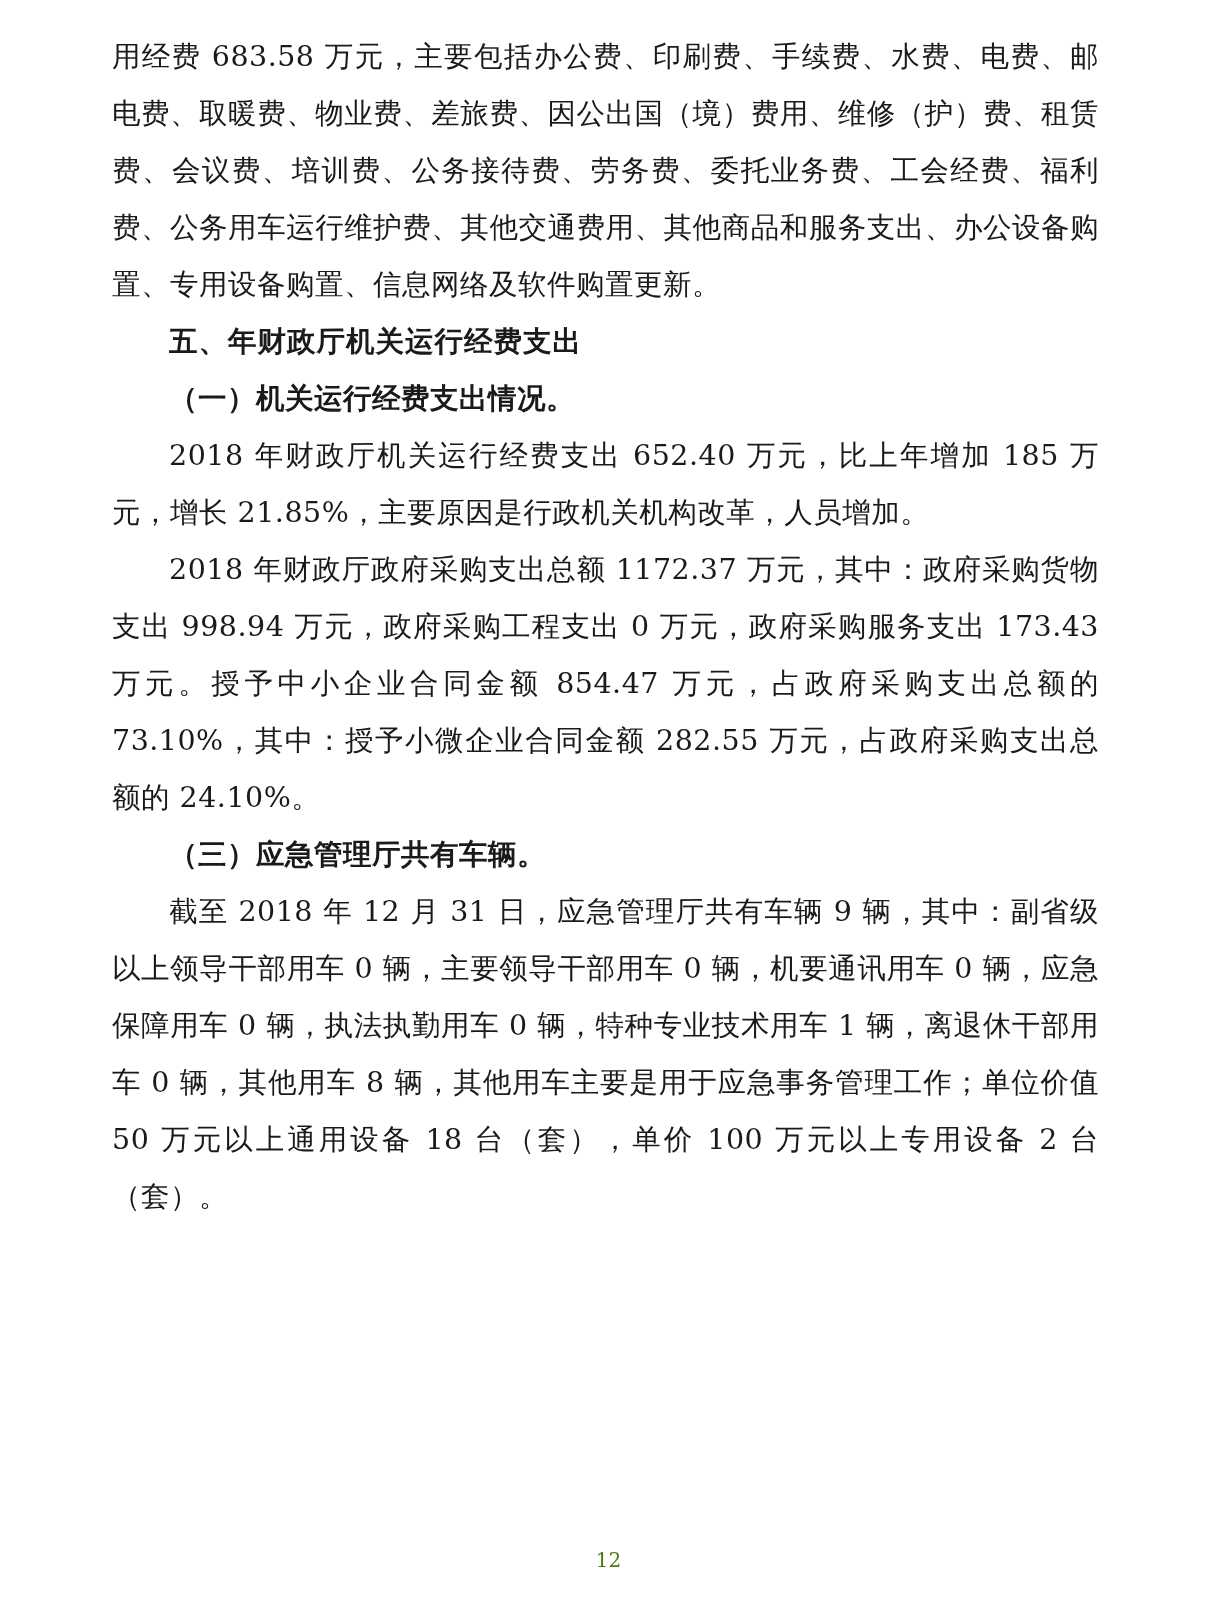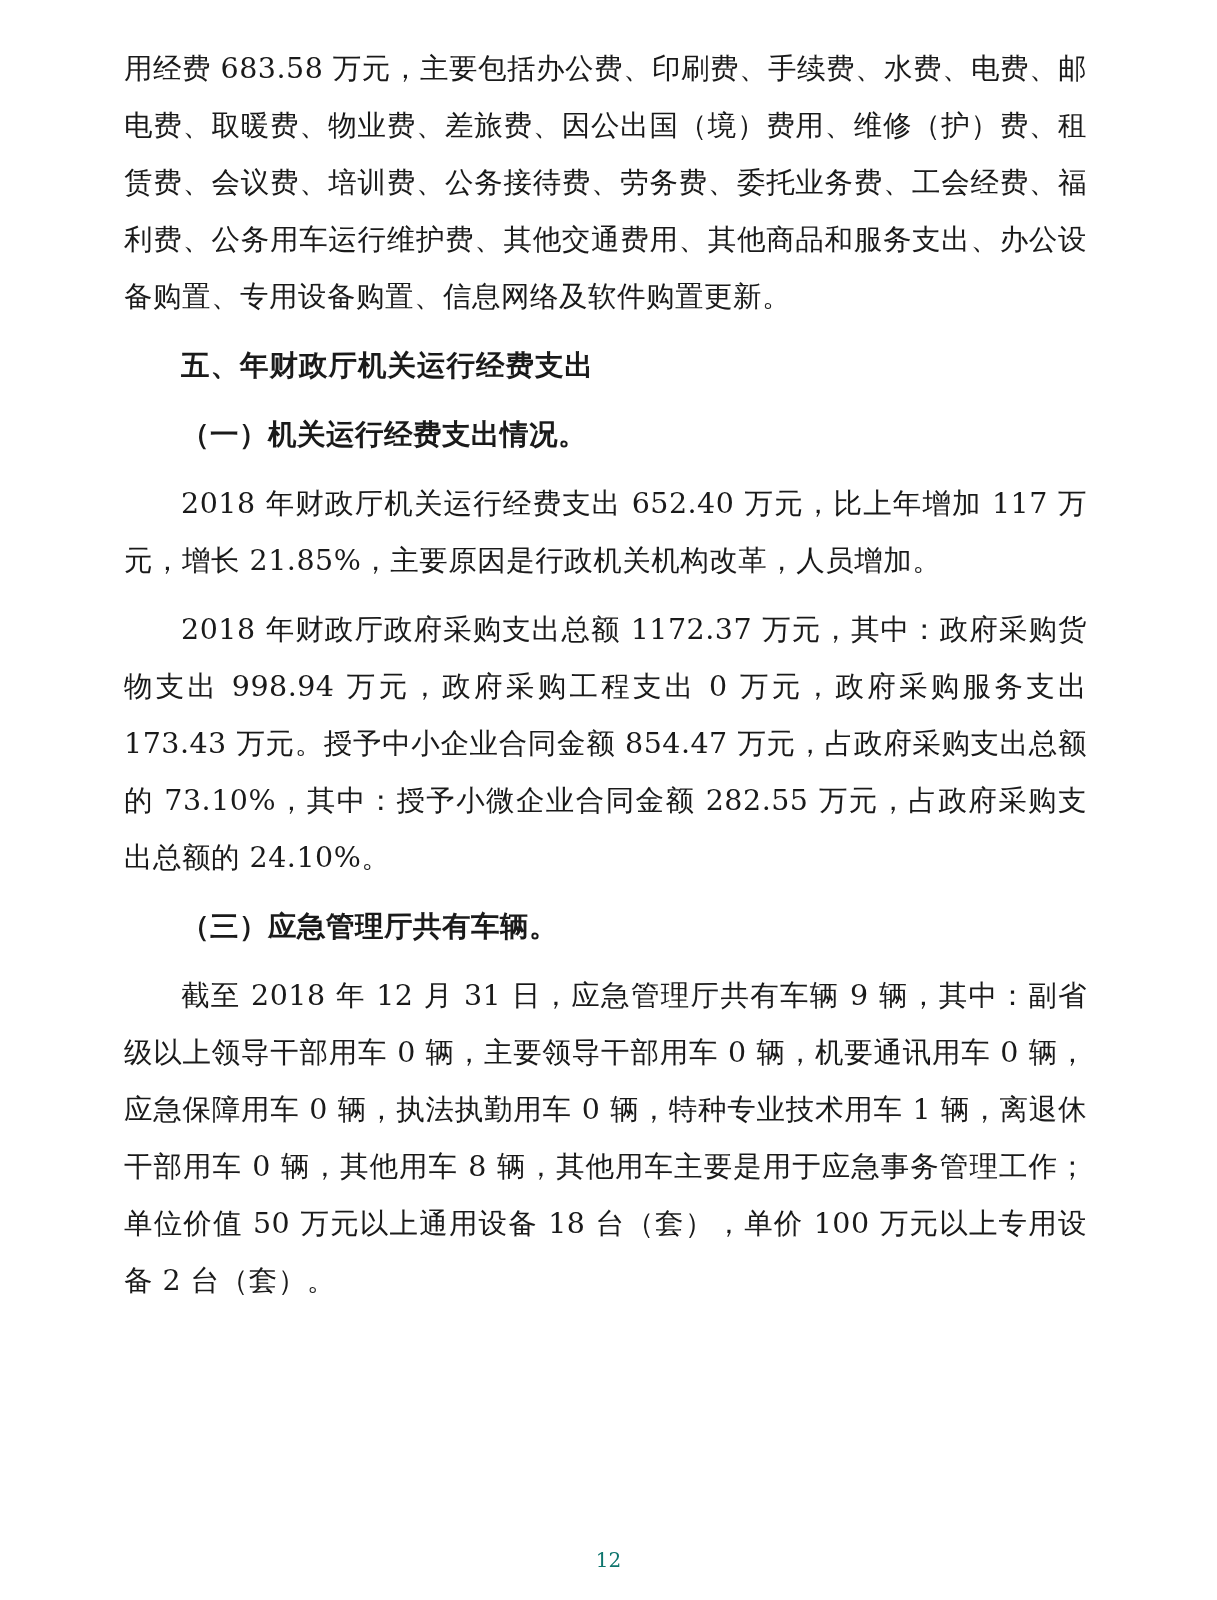--- a/index.html
+++ b/index.html
@@ -25,21 +25,21 @@
     padding: 28px 118px 0 112px;
   }
   .doc-body {
     font-size: 28.5px;
     line-height: 57px;
     text-align: justify;
     text-justify: inter-ideograph;
     letter-spacing: 0.5px;
   }
   p {
-    margin: 12px;
+    margin: 0;
   }
   .para {
     text-indent: 2em;
   }
   .para-cont {
     text-indent: 0;
   }
   .heading {
     font-weight: bold;
     text-indent: 2em;
@@ -51,36 +51,36 @@
     letter-spacing: 0.5px;
   }
   .page-number {
     position: absolute;
     bottom: 28px;
     left: 0;
     width: 1217px;
     text-align: center;
     font-size: 20px;
     font-family: "DejaVu Serif", "Liberation Serif", serif;
-    color: #0f766e;
+    color: #4d7c0f;
   }
 </style>
 </head>
 <body>
 
 <div class="page">
   <div class="doc-body">
 
     <p class="para-cont">用经费 683.58 万元，主要包括办公费、印刷费、手续费、水费、电费、邮电费、取暖费、物业费、差旅费、因公出国（境）费用、维修（护）费、租赁费、会议费、培训费、公务接待费、劳务费、委托业务费、工会经费、福利费、公务用车运行维护费、其他交通费用、其他商品和服务支出、办公设备购置、专用设备购置、信息网络及软件购置更新。</p>
 
     <p class="heading">五、年财政厅机关运行经费支出</p>
 
     <p class="subheading">（一）机关运行经费支出情况。</p>
 
-    <p class="para">2018 年财政厅机关运行经费支出 652.40 万元，比上年增加 117 万元，增长 21.85%，主要原因是行政机关机构改革，人员增加。</p>
+    <p class="para">2018 年财政厅机关运行经费支出 652.40 万元，比上年增加 185 万元，增长 21.85%，主要原因是行政机关机构改革，人员增加。</p>
 
 
     <p class="para">2018 年财政厅政府采购支出总额 1172.37 万元，其中：政府采购货物支出 998.94 万元，政府采购工程支出 0 万元，政府采购服务支出 173.43 万元。授予中小企业合同金额 854.47 万元，占政府采购支出总额的 73.10%，其中：授予小微企业合同金额 282.55 万元，占政府采购支出总额的 24.10%。</p>
 
     <p class="subheading">（三）应急管理厅共有车辆。</p>
 
     <p class="para">截至 2018 年 12 月 31 日，应急管理厅共有车辆 9 辆，其中：副省级以上领导干部用车 0 辆，主要领导干部用车 0 辆，机要通讯用车 0 辆，应急保障用车 0 辆，执法执勤用车 0 辆，特种专业技术用车 1 辆，离退休干部用车 0 辆，其他用车 8 辆，其他用车主要是用于应急事务管理工作；单位价值 50 万元以上通用设备 18 台（套），单价 100 万元以上专用设备 2 台（套）。</p>
 
   </div>
 </div>

